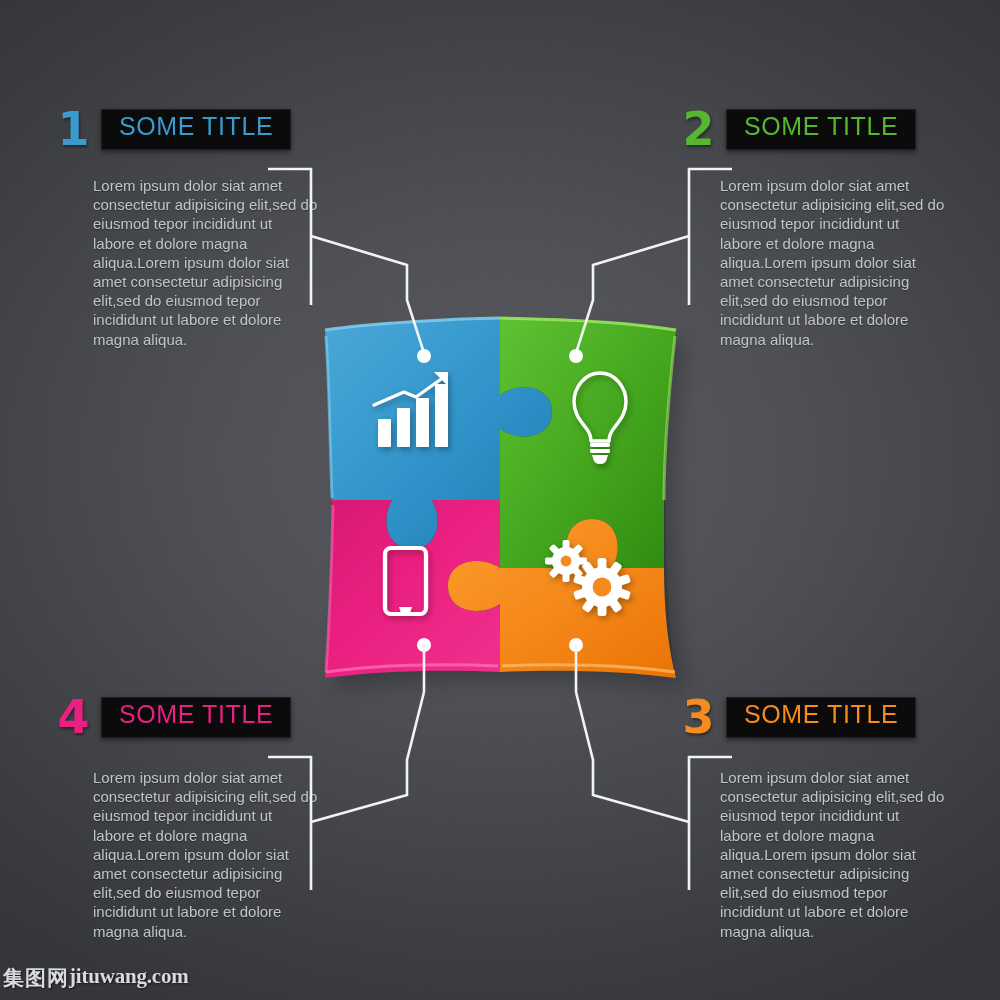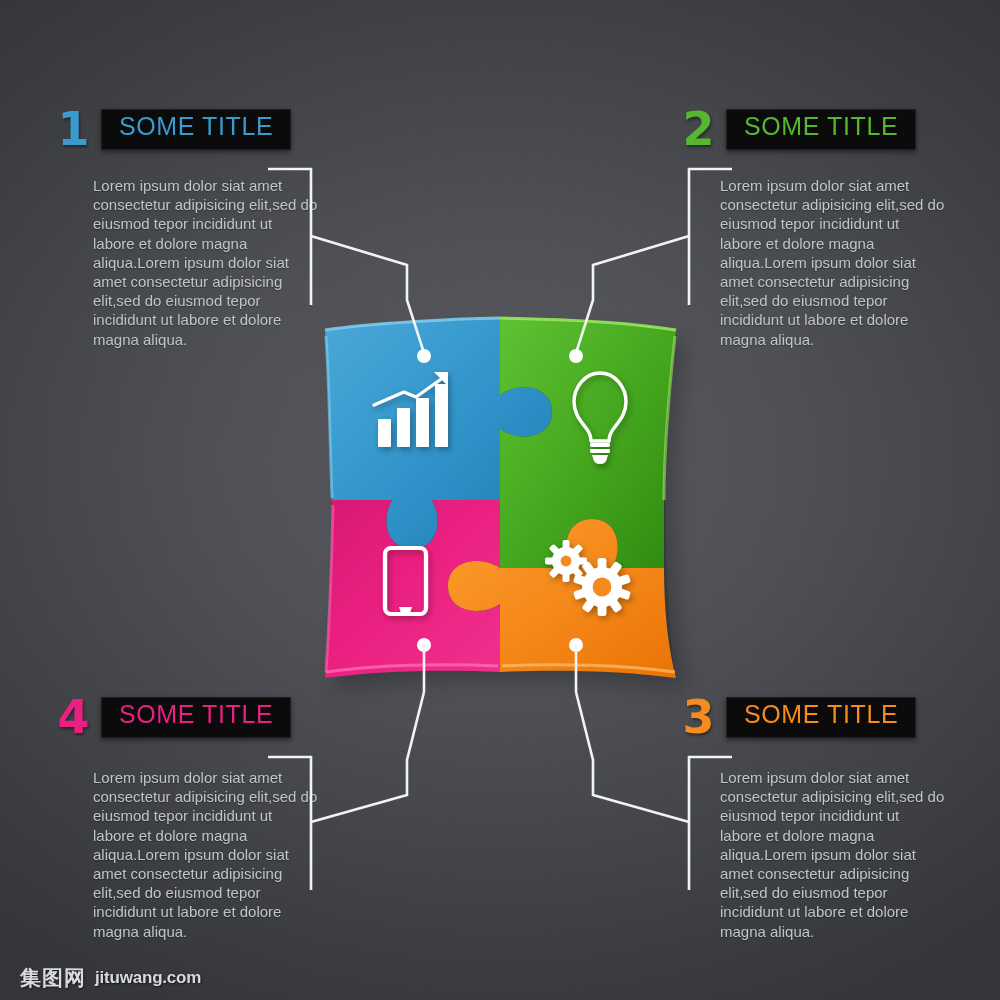--- a/index.html
+++ b/index.html
@@ -95,39 +95,38 @@
     left: 0; top: 0;
     width: 1000px; height: 1000px;
     pointer-events: none;
   }
   #connectors { z-index: 3; }
   #puzzle-svg { z-index: 2; }
 
   
   #watermark {
     position: absolute;
-    left: 20px;
+    left: 3px;
     bottom: 8px;
     display: flex;
-    align-items: center;
-    gap: 9px;
+    align-items: flex-start;
     z-index: 6;
     user-select: none;
   }
   #watermark .wm-cn {
     font-family: "DejaVu Sans", sans-serif;
     font-size: 21px;
     font-weight: 700;
     color: #d8dadd;
     letter-spacing: 1px;
     text-shadow: 1px 1px 2px rgba(0,0,0,0.6);
   }
   #watermark .wm-en {
-    font-family: Liberation Sans, sans-serif;
-    font-size: 17px;
+    font-family: Liberation Serif, serif;
+    font-size: 21px;
     font-weight: 700;
     color: #d8dadd;
     letter-spacing: -0.2px;
     text-shadow: 1px 1px 2px rgba(0,0,0,0.6);
   }
 </style>
 </head>
 <body>
 
 <div id="stage">

